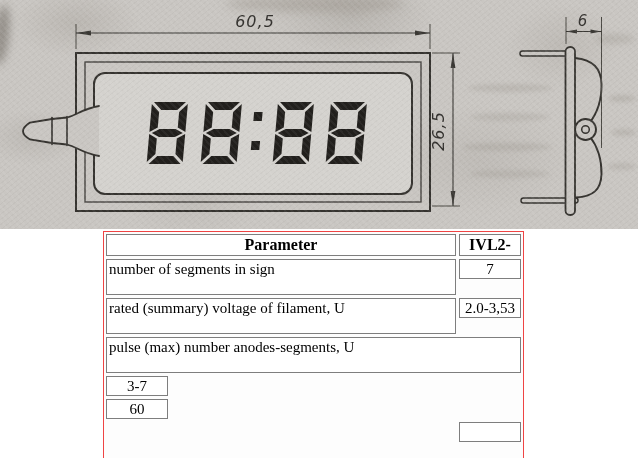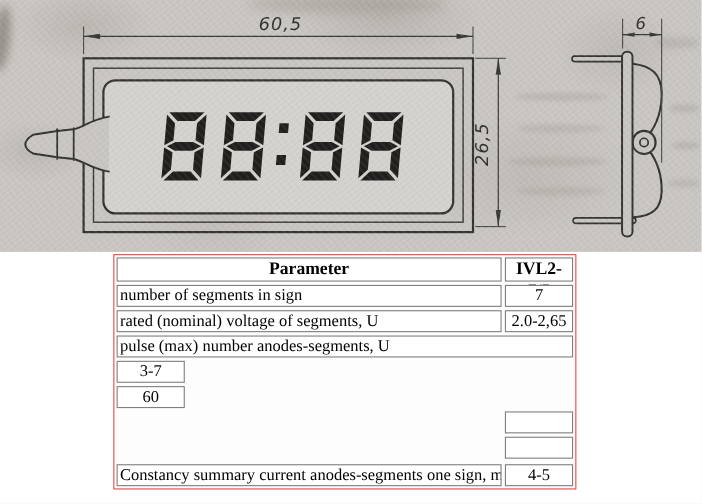--- a/index.html
+++ b/index.html
@@ -43,21 +43,21 @@
   #ptable{
     position:absolute;left:103px;top:231px;width:421px;
     background:#fdfdfd;border:1px solid #ef4444;padding:2px;
     box-sizing:border-box;
   }
   .prow{display:flex;gap:3px;margin-bottom:3px;}
   .prow:last-child{margin-bottom:0;}
   .prow.gap-top{margin-top:5px;}
   .cell{border:1px solid #7e7e7e;background:#ffffff;box-sizing:border-box;
         font-size:15px;color:#000;line-height:18px;}
-  .cell-l{flex:1;padding:0 2px;height:20px;overflow:hidden;white-space:nowrap;}
+  .cell-l{flex:1;padding:0 2px;height:36px;overflow:hidden;white-space:nowrap;}
   .cell-r{width:62px;text-align:center;height:20px;}
   .hrow .cell{height:22px;line-height:20px;font-weight:bold;text-align:center;font-size:16px;}
   .row-empty .cell-l{border-color:transparent;background:transparent;}
 </style>
 </head>
 <body>
 
 <div id="stage">
 
   <div id="scan">
@@ -158,22 +158,22 @@
   <div id="ptable">
     <div class="prow hrow">
       <div class="cell cell-l">Parameter</div>
       <div class="cell cell-r">IVL2-7/5</div>
     </div>
     <div class="prow">
       <div class="cell cell-l">number of segments in sign</div>
       <div class="cell cell-r">7</div>
     </div>
     <div class="prow">
-      <div class="cell cell-l">rated (nominal) voltage of segments, U</div>
-      <div class="cell cell-r">2.0-2,65</div>
+      <div class="cell cell-l">rated (summary) voltage of filament, U</div>
+      <div class="cell cell-r">2.0-3,53</div>
     </div>
     <div class="prow">
       <div class="cell cell-l">pulse (max) number anodes-segments, U</div>
     </div>
     <div class="prow">
       <div class="cell cell-r">3-7</div>
     </div>
     <div class="prow">
       <div class="cell cell-r">60</div>
     </div>

